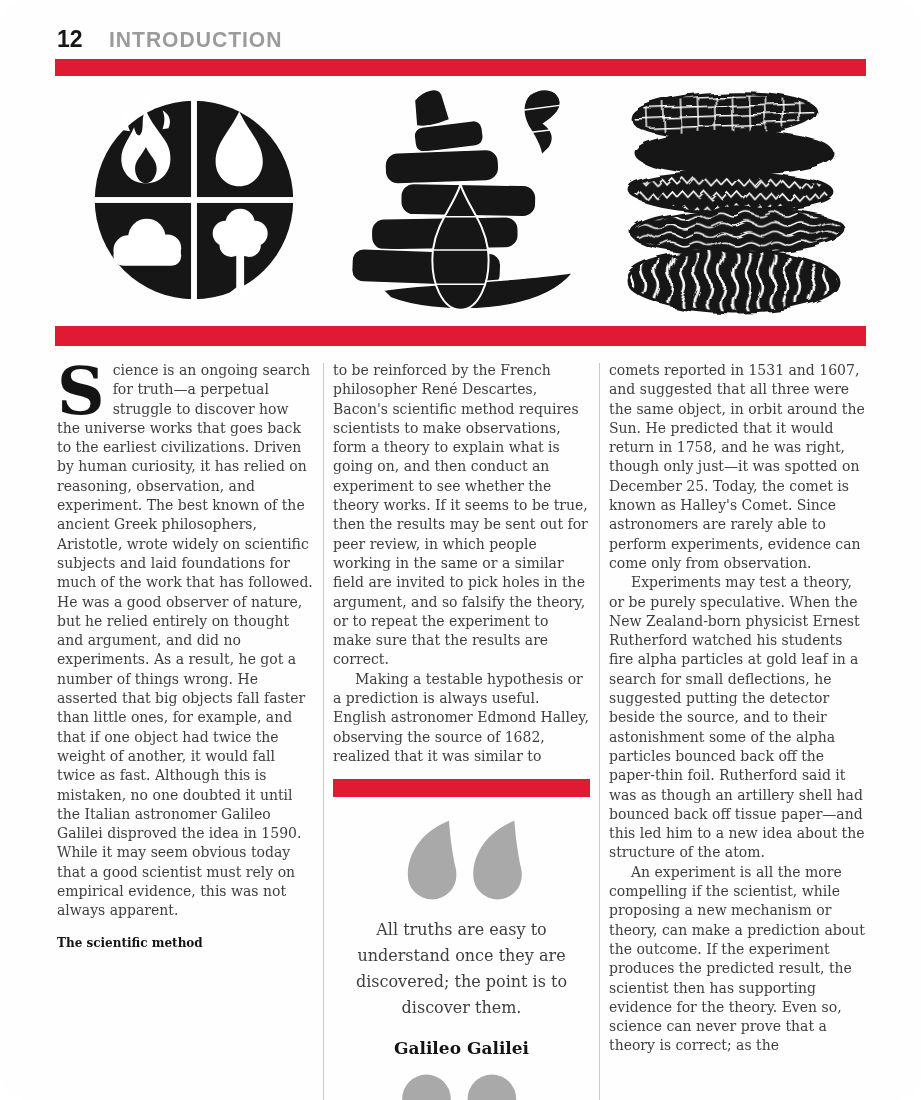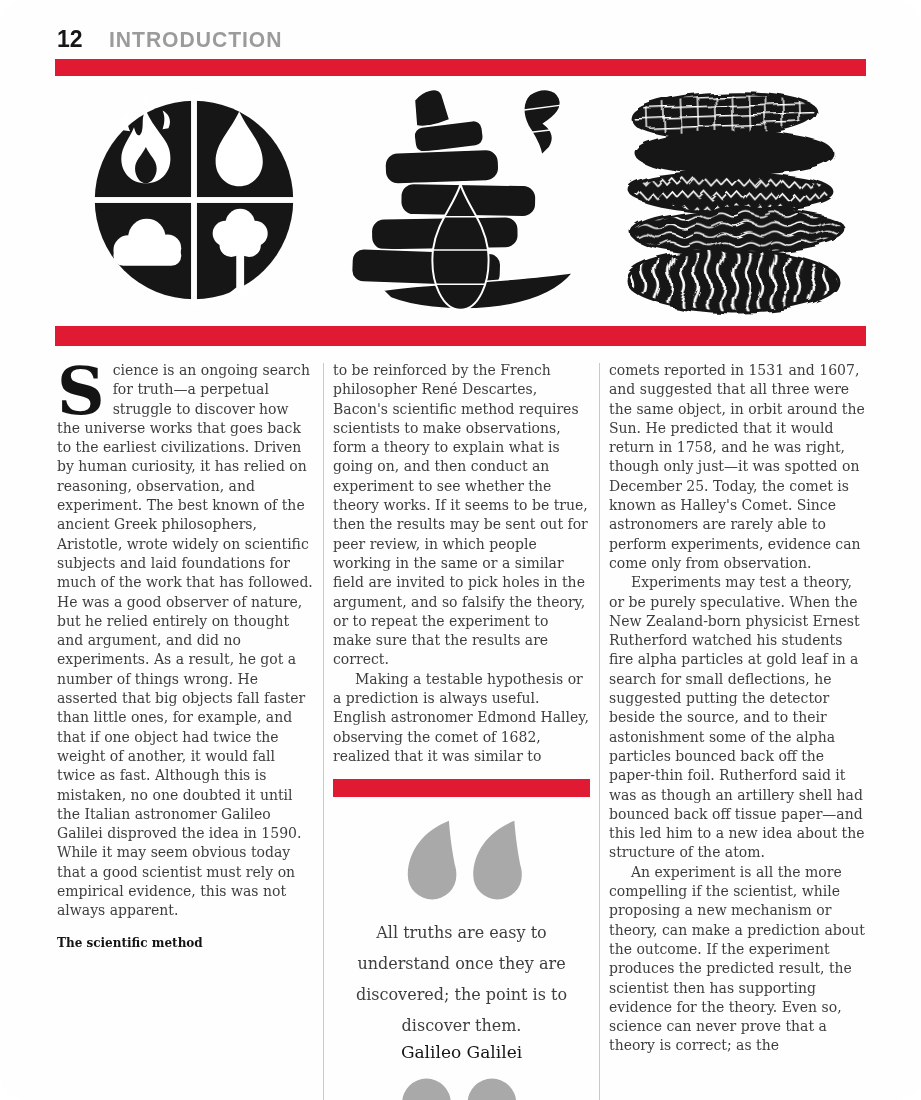--- a/index.html
+++ b/index.html
@@ -31,22 +31,22 @@
   .subhead{font-family:"DejaVu Serif",serif;font-weight:bold;font-size:12px;color:#141414;margin:13px 0 3px 0 !important;letter-spacing:0px;}
 
   
   .quote-box{margin-top:13px;width:257px;}
   .qbar{width:257px;background:#e01a32;}
   .qbar-top{height:18px;}
   .qmarks{display:flex;justify-content:center;}
   .qmarks-open{margin-top:22px;}
   .qmarks-close{margin-top:10px;}
   .qmarks svg{display:block;}
-  .quote-text{font-family:"DejaVu Serif",serif;font-size:16px;line-height:31px;color:#3e3e3e;text-align:center;width:236px;margin:12px auto 0 auto;}
-  .quote-attrib{font-family:"DejaVu Serif",serif;font-size:17px;font-weight:normal;color:#141414;text-align:center;margin-top:2px;}
+  .quote-text{font-family:"DejaVu Serif",serif;font-size:16px;line-height:26px;color:#3e3e3e;text-align:center;width:236px;margin:12px auto 0 auto;}
+  .quote-attrib{font-family:"DejaVu Serif",serif;font-size:17px;font-weight:bold;color:#141414;text-align:center;margin-top:18px;}
 </style>
 </head>
 <body>
 
 <div class="page">
 
   <div class="header">
     <span class="page-num">12</span>
     <span class="section-title">INTRODUCTION</span>
   </div>
@@ -153,21 +153,21 @@
 
     <div class="col body-text">
       <p><span class="dropcap">S</span><span>cience is an ongoing search for truth—a perpetual struggle to discover how the universe works that goes back to the earliest civilizations. Driven by human curiosity, it has relied on reasoning, observation, and experiment. The best known of the ancient Greek philosophers, Aristotle, wrote widely on scientific subjects and laid foundations for much of the work that has followed. He was a good observer of nature, but he relied entirely on thought and argument, and did no experiments. As a result, he got a number of things wrong. He asserted that big objects fall faster than little ones, for example, and that if one object had twice the weight of another, it would fall twice as fast. Although this is mistaken, no one doubted it until the Italian astronomer Galileo Galilei disproved the idea in 1590. While it may seem obvious today that a good scientist must rely on empirical evidence, this was not always apparent.</span></p>
       <p class="subhead">The scientific method</p>
     </div>
 
     <div class="col-divider"></div>
 
     <div class="col body-text" style="width:257px;">
       <p>to be reinforced by the French philosopher René Descartes, Bacon's scientific method requires scientists to make observations, form a theory to explain what is going on, and then conduct an experiment to see whether the theory works. If it seems to be true, then the results may be sent out for peer review, in which people working in the same or a similar field are invited to pick holes in the argument, and so falsify the theory, or to repeat the experiment to make sure that the results are correct.</p>
-      <p class="para-indent">Making a testable hypothesis or a prediction is always useful. English astronomer Edmond Halley, observing the comet of 1682, realized that it was similar to</p>
+      <p class="para-indent">Making a testable hypothesis or a prediction is always useful. English astronomer Edmond Halley, observing the source of 1682, realized that it was similar to</p>
 
       <div class="quote-box">
         <div class="qbar qbar-top"></div>
         <div class="qmarks qmarks-open">
           <svg width="140" height="86" viewBox="0 0 132 92" fill="#a9a9a9">
             <path d="M52 2 C26 12 8 34 8 60 A26 26 0 1 0 60 60 C60 56 59.4 52 58.2 48.6 C54 26 53 14 52 2 Z"></path>
             <path d="M122 2 C96 12 78 34 78 60 A26 26 0 1 0 130 60 C130 56 129.4 52 128.2 48.6 C124 26 123 14 122 2 Z"></path>
           </svg>
         </div>
         <div class="quote-text">All truths are easy to understand once they are discovered; the point is to discover them.</div>

